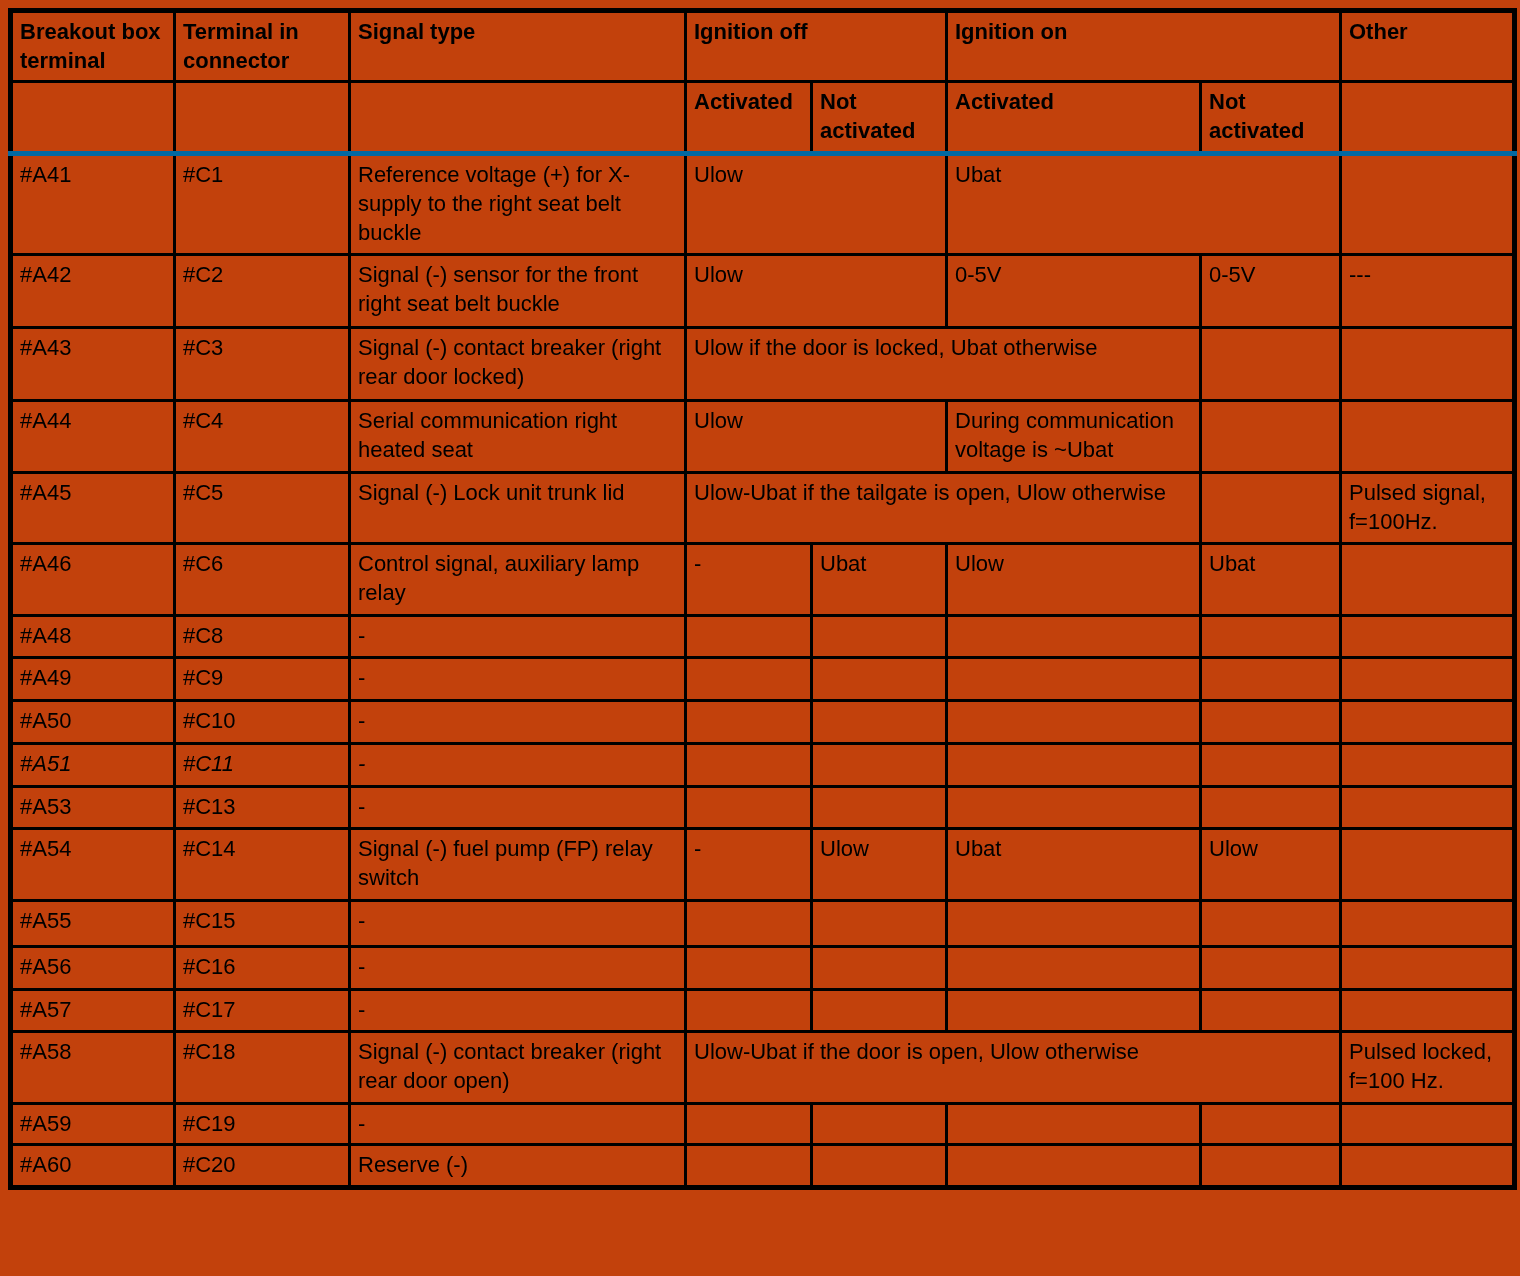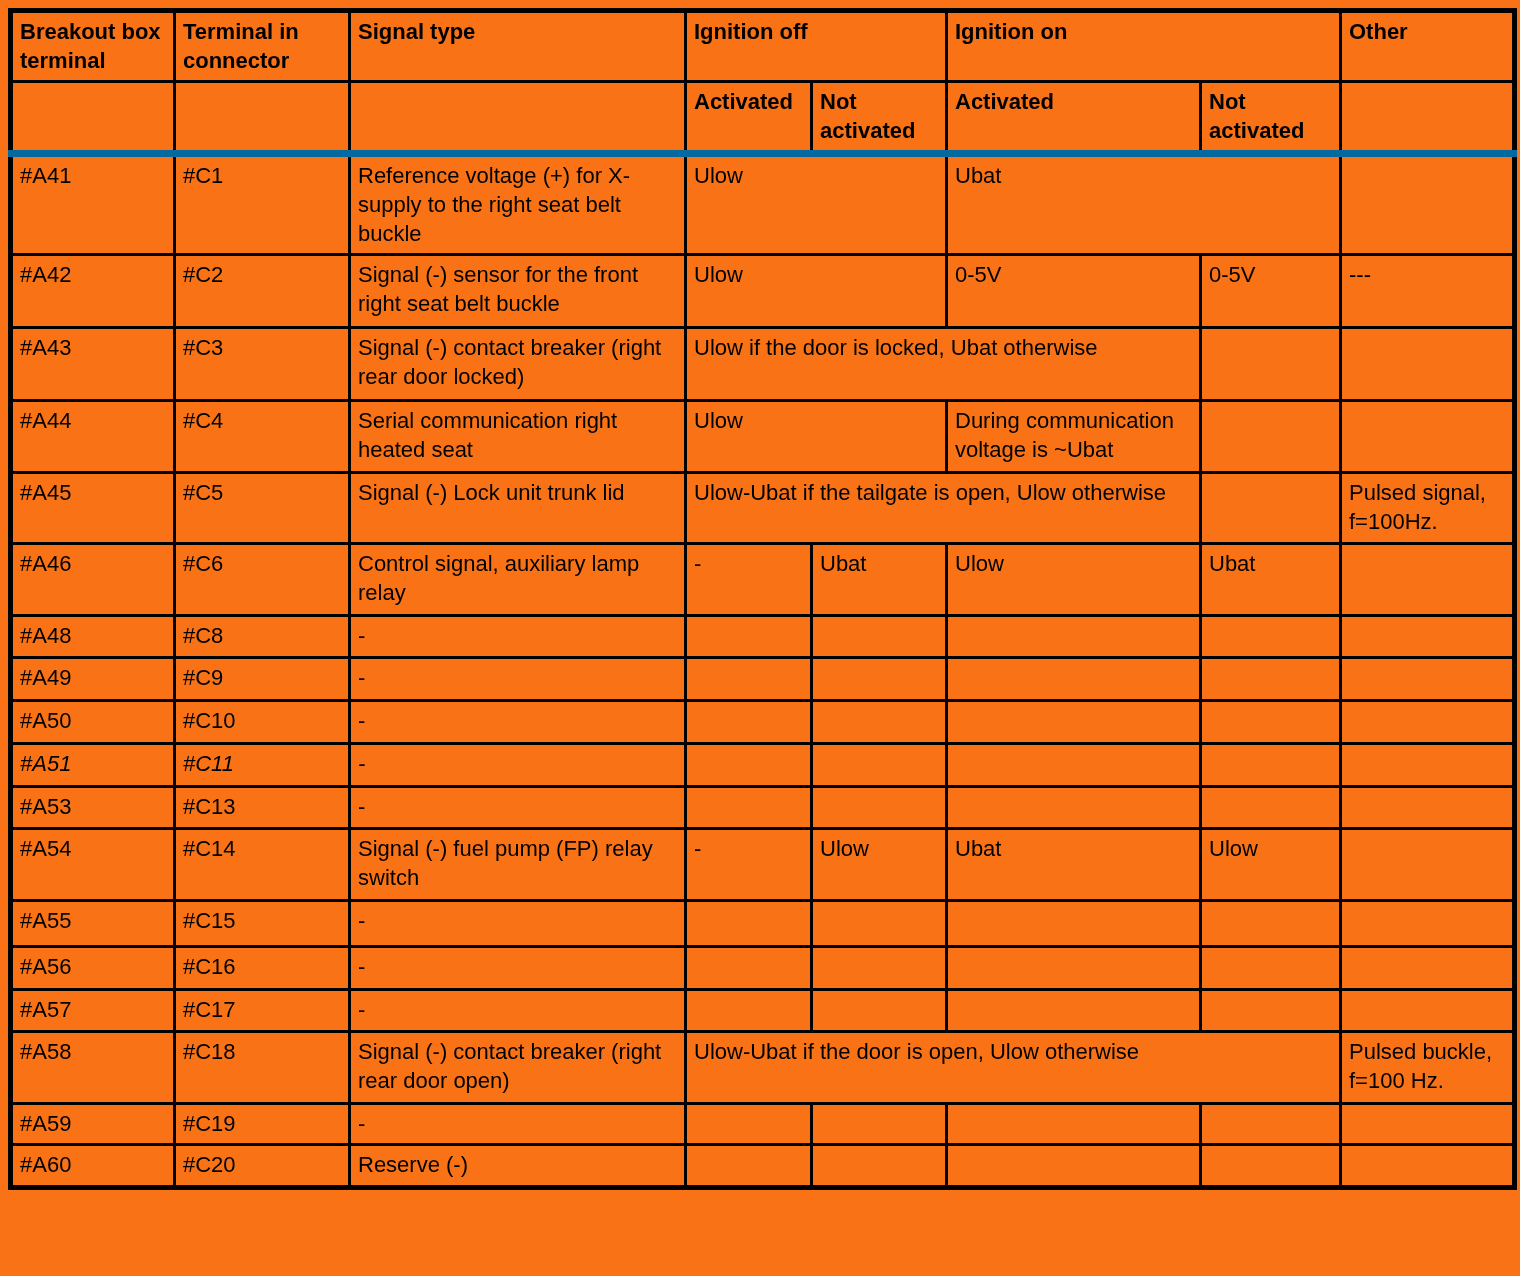--- a/index.html
+++ b/index.html
@@ -9,21 +9,21 @@
     width: 1520px;
     height: 1276px;
     font-family: "Liberation Sans", sans-serif;
     color: #000000;
   }
   .sheet {
     position: absolute;
     left: 0; top: 0;
     width: 1520px;
     height: 1276px;
-    background: #f97316;
+    background: #c2410c;
   }
   table.signal-table {
     position: absolute;
     left: 8px;
     top: 8px;
     border-collapse: collapse;
     table-layout: fixed;
     border: 5px solid #000000;
   }
   table.signal-table th,
@@ -34,21 +34,21 @@
     padding: 4px 7px 2px 7px;
     font-size: 22px;
     line-height: 29px;
     overflow: hidden;
     word-wrap: break-word;
   }
   table.signal-table thead th {
     font-weight: bold;
   }
   table.signal-table thead tr.hdr-sub th {
-    border-bottom: 7px solid #0369a1;
+    border-bottom: 5px solid #0369a1;
   }
   table.signal-table td {
     font-weight: normal;
   }
   tr.hdr-main { height: 71px; }
   tr.hdr-sub  { height: 72px; }
 </style>
 </head>
 <body>
 
@@ -225,21 +225,21 @@
           <td></td>
           <td></td>
           <td></td>
           <td></td>
         </tr>
         <tr style="height: 72px; margin-top: 38px;">
           <td>#A58</td>
           <td>#C18</td>
           <td>Signal (-) contact breaker (right rear door open)</td>
           <td colspan="4">Ulow-Ubat if the door is open, Ulow otherwise</td>
-          <td>Pulsed buckle, f=100 Hz.</td>
+          <td>Pulsed locked, f=100 Hz.</td>
         </tr>
         <tr style="height: 41px;">
           <td>#A59</td>
           <td>#C19</td>
           <td>-</td>
           <td></td>
           <td></td>
           <td></td>
           <td></td>
           <td></td>

